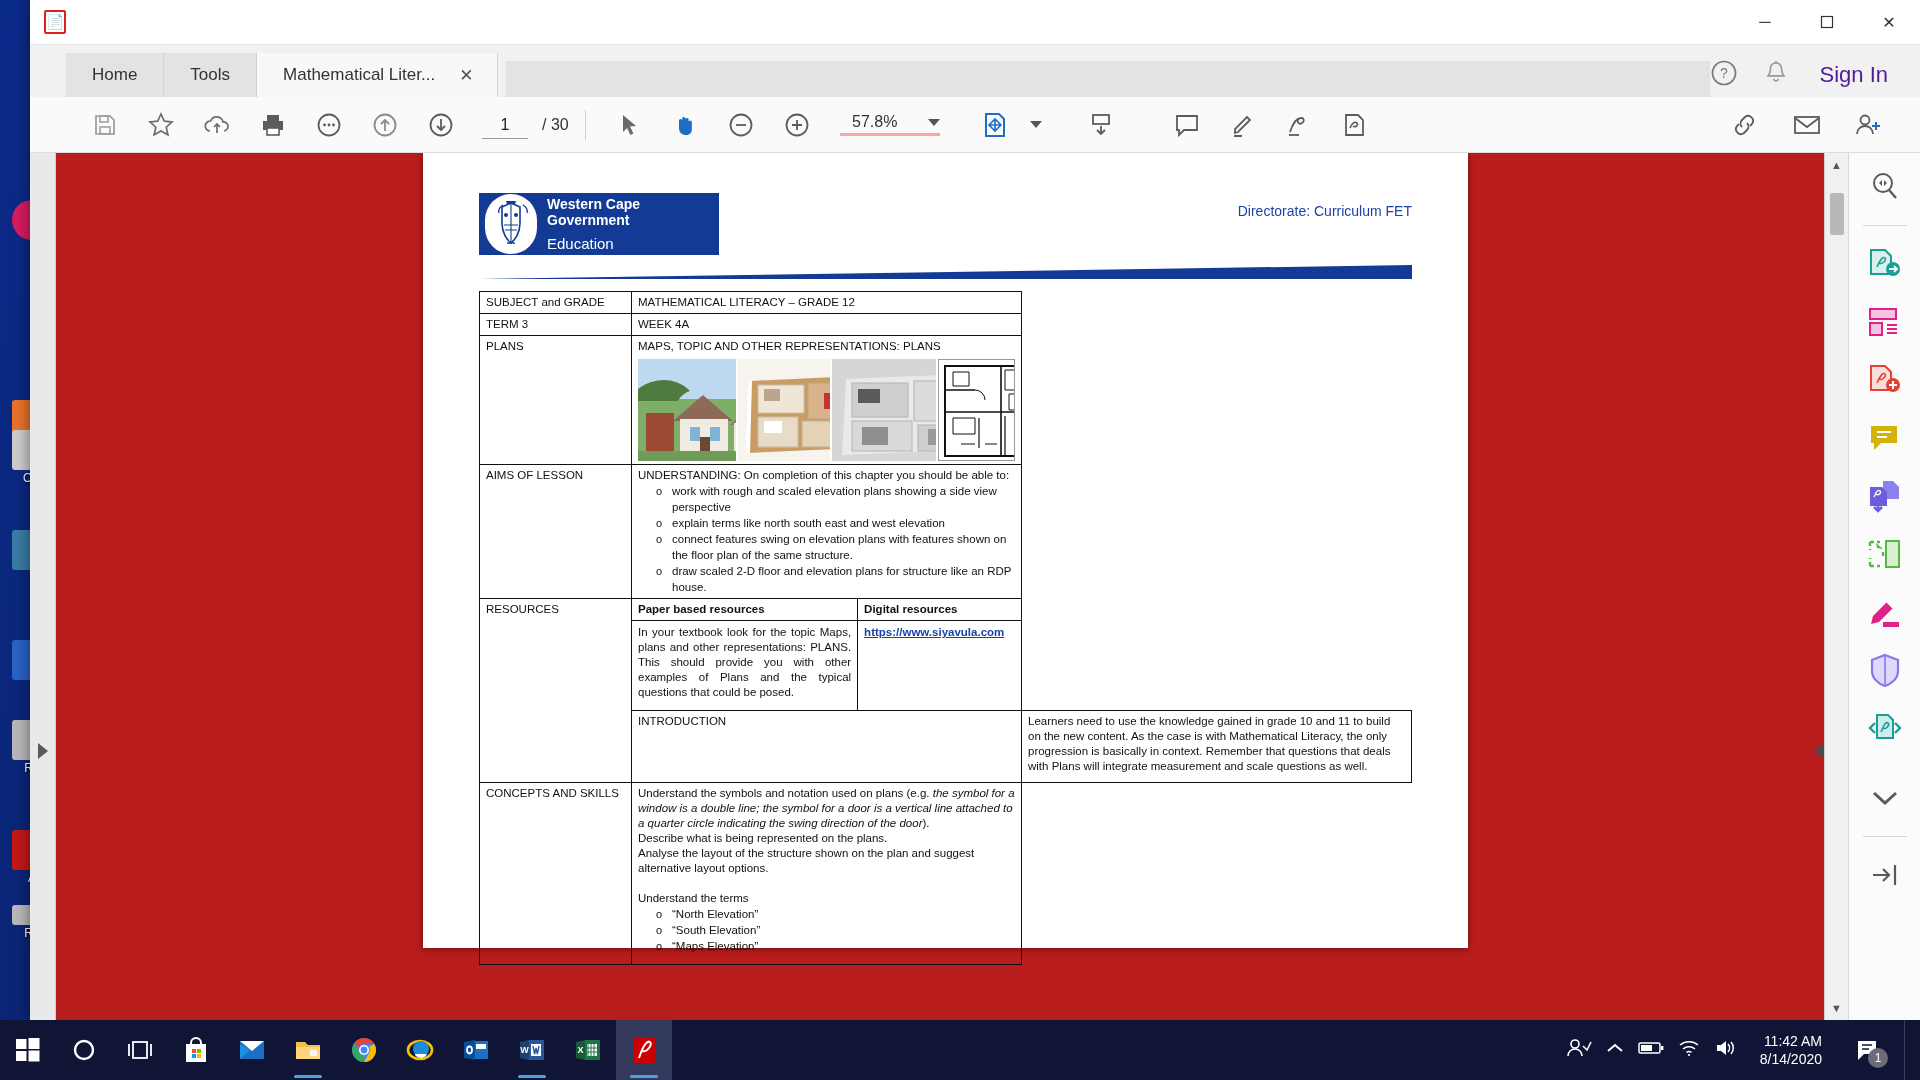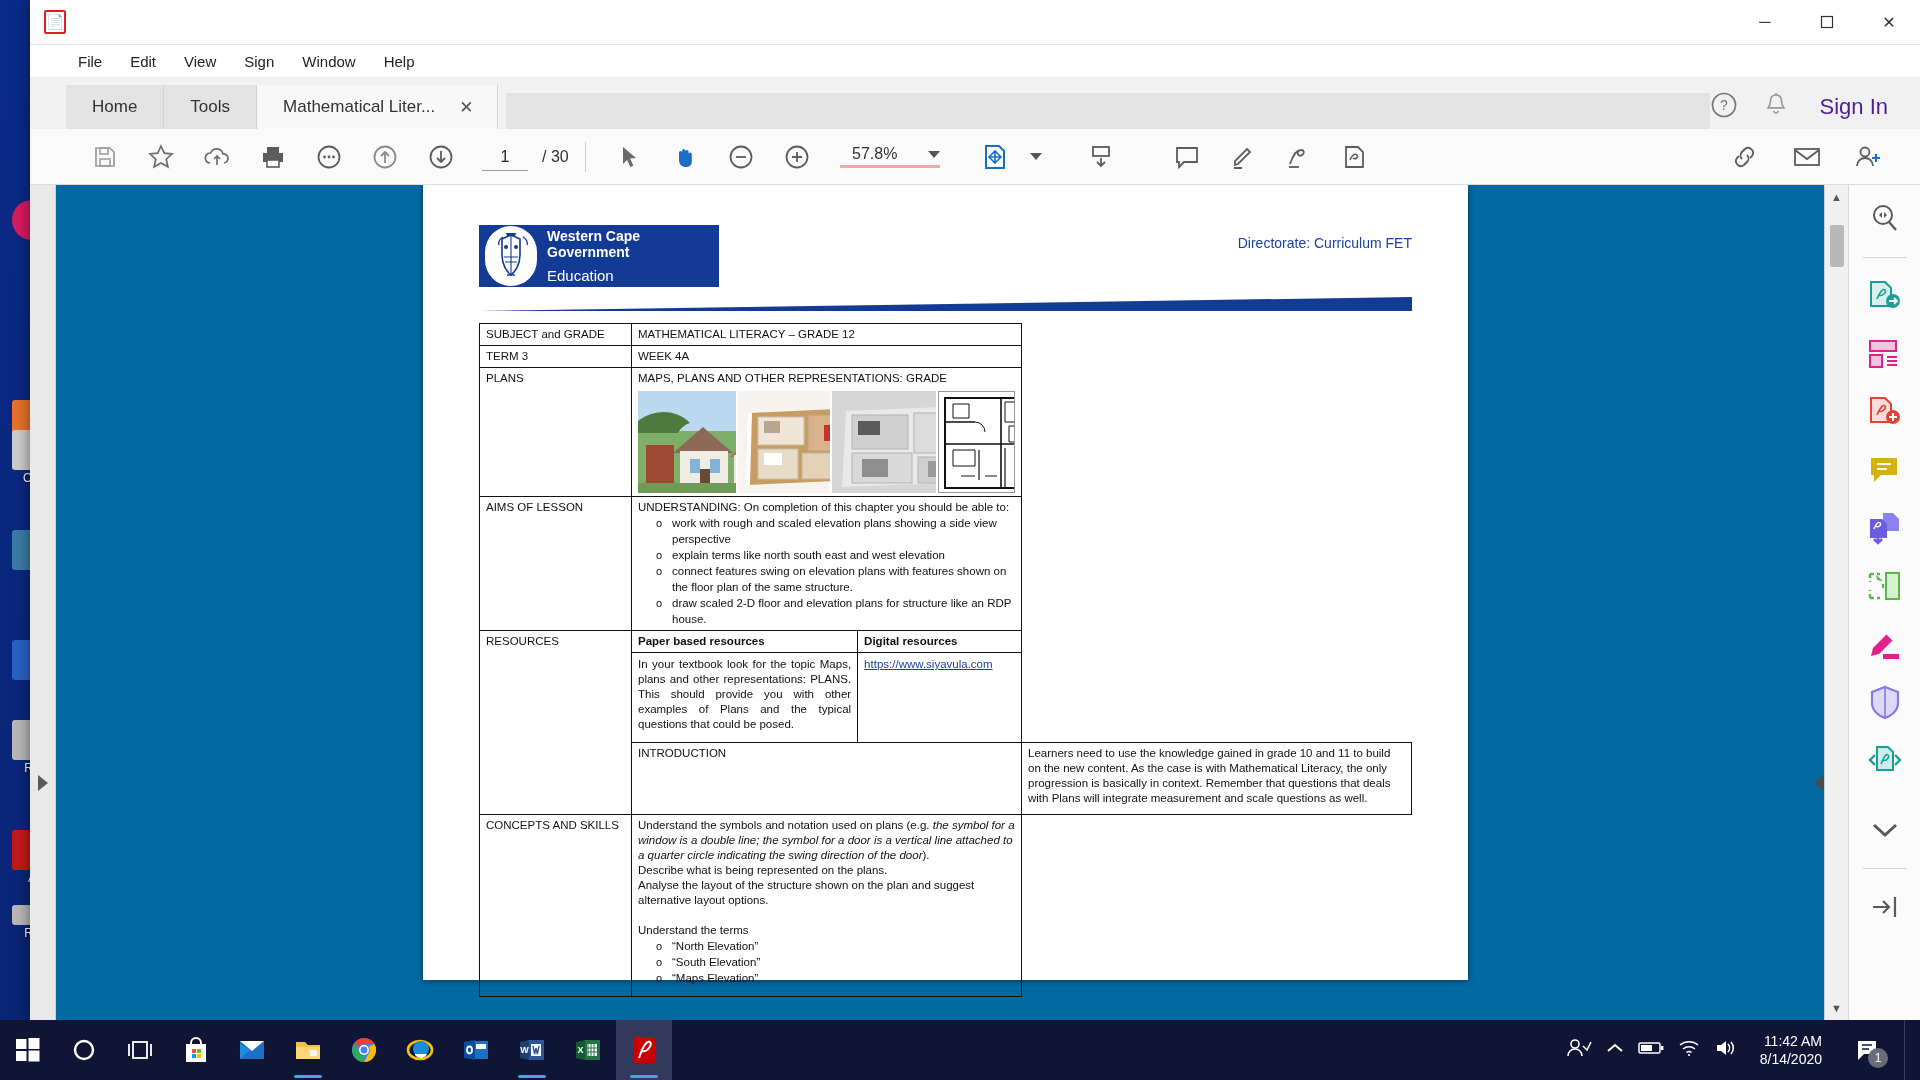--- a/index.html
+++ b/index.html
@@ -70,21 +70,21 @@
     font-size:16px; color:#222; line-height:28px; margin-left:12px; background:#fafafa;
   }
   #pagetotal { font-size:16px; color:#333; margin-left:12px; }
   #zoomval { font-size:16px; color:#333; width:70px; text-align:center; }
   #zoomline { border-bottom:3px solid #fca5a5; }
   .caret { width:0;height:0;border-left:6px solid transparent;border-right:6px solid transparent;border-top:7px solid #555; }
   #tool-right { margin-left:auto; display:flex; align-items:center; padding-right:24px; gap:8px; }
 
   
   #body { flex:1; display:flex; min-height:0; }
-  #viewer { flex:1; background:#0369a1; position:relative; overflow:hidden; }
+  #viewer { flex:1; background:#b91c1c; position:relative; overflow:hidden; }
 
   
   #leftrail { width:26px; background:#e9e9e9; border-right:1px solid #cfcfcf; position:relative; flex:none; }
   #leftrail .arrow { position:absolute; top:590px; left:8px; width:0;height:0;
     border-top:8px solid transparent;border-bottom:8px solid transparent;border-left:10px solid #5a5a5a; }
 
   
   #page {
     position:absolute; left:367px; top:0; width:1045px; height:795px;
     background:#fff; box-shadow:0 1px 6px rgba(0,0,0,.45);
@@ -109,21 +109,21 @@
   table#doc { width:100%; border-collapse:collapse; table-layout:fixed; }
   table#doc td { border:1px solid #111; padding:3px 6px; font-size:11.5px; color:#111; vertical-align:top;
     font-family:"Liberation Sans", sans-serif; line-height:15px; }
   td.lab { width:152px; }
   .b { font-weight:bold; }
   .it { font-style:italic; }
   ul.circ { list-style:none; margin:0; padding:0; }
   ul.circ li { padding-left:34px; position:relative; line-height:16px; }
   ul.circ li:before { content:"o"; position:absolute; left:18px; top:0; font-size:11px; color:#111; }
   .justify { text-align:justify; }
-  a.link { color:#1a43a8; text-decoration:underline; }
+  a.link { color:#1a43a8; text-decoration:underline;font-weight:bold; }
 
   
   #topicimgs { display:flex; gap:2px; margin-top:5px; height:102px; }
   #topicimgs > div { height:102px; border:0; }
   .im1 { width:160px; background:linear-gradient(#bfe0f5 0 38%,#8db87a 38% 100%); position:relative; overflow:hidden; }
   .im2 { width:150px; background:#efe7dc; position:relative; overflow:hidden; }
   .im3 { width:170px; background:#dcdcdc; position:relative; overflow:hidden; }
   .im4 { width:125px; background:#ffffff; border:1px solid #999 !important; position:relative; overflow:hidden; }
 
   
@@ -200,28 +200,20 @@
       <div class="wbtn">─</div>
       <div class="wbtn">
         <svg width="14" height="14" viewBox="0 0 14 14">
             <rect x="1.5" y="1.5" width="11" height="11" fill="none" stroke="#333" stroke-width="1.2"></rect>
           </svg>
       </div>
       <div class="wbtn close">✕</div>
     </div>
   </div>
 
-  <div id="menubar">
-    <div class="mi">File</div>
-    <div class="mi">Edit</div>
-    <div class="mi">View</div>
-    <div class="mi">Sign</div>
-    <div class="mi">Window</div>
-    <div class="mi">Help</div>
-  </div>
 
   <div id="tabstrip">
     <div class="tab">Home</div>
     <div class="tab">Tools</div>
     <div class="tab active doc">
       <span>Mathematical Liter...</span>
       <span class="tclose">✕</span>
     </div>
     <div class="tab-empty"></div>
     <div id="tab-right">
@@ -427,21 +419,21 @@
             <td class="lab">SUBJECT and GRADE</td>
             <td>MATHEMATICAL LITERACY – GRADE 12</td>
           </tr>
           <tr>
             <td class="lab">TERM 3</td>
             <td>WEEK 4A</td>
           </tr>
           <tr>
             <td class="lab">PLANS</td>
             <td>
-              <div>MAPS, PLANS AND OTHER REPRESENTATIONS: GRADE</div>
+              <div>MAPS, TOPIC AND OTHER REPRESENTATIONS: PLANS</div>
               <div id="topicimgs">
                 <div class="im1">
                   <svg width="160" height="102" viewBox="0 0 160 102">
                     <rect width="160" height="40" fill="#bcd9ef"></rect>
                         <rect y="40" width="160" height="62" fill="#7fae68"></rect>
                     <path d="M0 30c20-14 40-10 52 2-6 2-10 6-12 10H0z" fill="#4f7a3d"></path>
                     <polygon points="35,62 65,36 95,62" fill="#8d6a57"></polygon>
                     <rect x="42" y="60" width="48" height="32" fill="#f0ece2"></rect>
                     <polygon points="92,66 112,48 136,66" fill="#9a7463"></polygon>
                     <rect x="96" y="64" width="40" height="28" fill="#efe9de"></rect>

